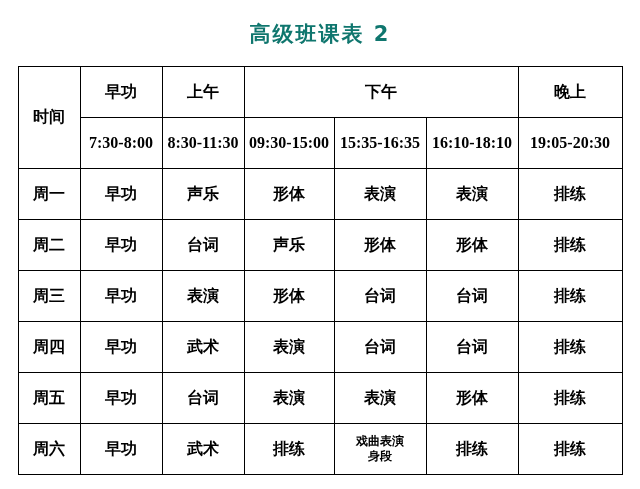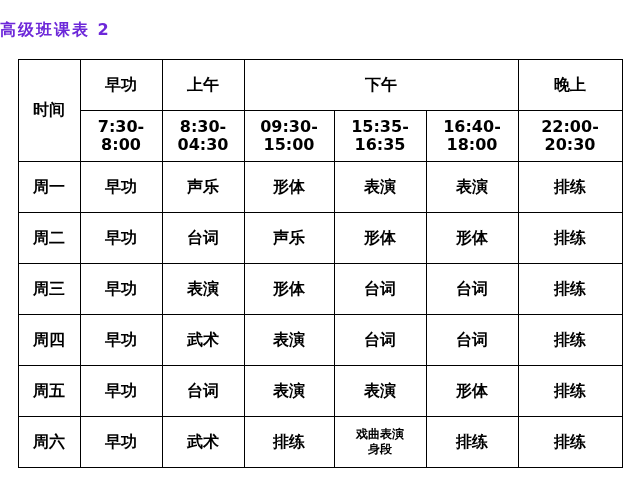--- a/index.html
+++ b/index.html
@@ -14,26 +14,27 @@
     color: #000000;
     overflow: hidden;
   }
   .page {
     position: relative;
     width: 640px;
     height: 489px;
     box-sizing: border-box;
   }
   .title {
-    font-size: 16px;
+    text-align: center;
+    font-size: 21px;
     font-weight: bold;
     letter-spacing: 2px;
     padding-top: 20px;
     padding-bottom: 18px;
-    color: #6d28d9;
+    color: #0f766e;
   }
   table.schedule {
     border-collapse: collapse;
     margin: 0 auto;
     width: 604px;
     table-layout: fixed;
     background: #fff;
   }
   table.schedule td {
     border: 1px solid #000;
@@ -53,20 +54,21 @@
   td.head-period {
     font-size: 16px;
     font-weight: bold;
     height: 36px;
   }
   td.head-range {
     font-size: 12px;
     font-weight: normal;
     height: 34px;
     letter-spacing: 0px;
+    font-family: Liberation Serif, serif;
   }
   td.daycell {
     font-size: 15px;
     font-weight: bold;
   }
   td.cell {
     font-size: 16px;
     font-weight: bold;
   }
   td.cell.two-line {
@@ -101,25 +103,25 @@
     <tbody>
       <tr>
         <td class="time-label" rowspan="2">时间</td>
         <td class="head-period">早功</td>
         <td class="head-period">上午</td>
         <td class="head-period" colspan="3">下午</td>
         <td class="head-period">晚上</td>
       </tr>
       <tr>
         <td class="head-range">7:30-8:00</td>
-        <td class="head-range">8:30-04:30</td>
+        <td class="head-range">8:30-11:30</td>
         <td class="head-range">09:30-15:00</td>
         <td class="head-range">15:35-16:35</td>
-        <td class="head-range">16:40-18:00</td>
-        <td class="head-range">22:00-20:30</td>
+        <td class="head-range">16:10-18:10</td>
+        <td class="head-range">19:05-20:30</td>
       </tr>
 
       <tr>
         <td class="daycell">周一</td>
         <td class="cell">早功</td>
         <td class="cell">声乐</td>
         <td class="cell">形体</td>
         <td class="cell">表演</td>
         <td class="cell">表演</td>
         <td class="cell">排练</td>

